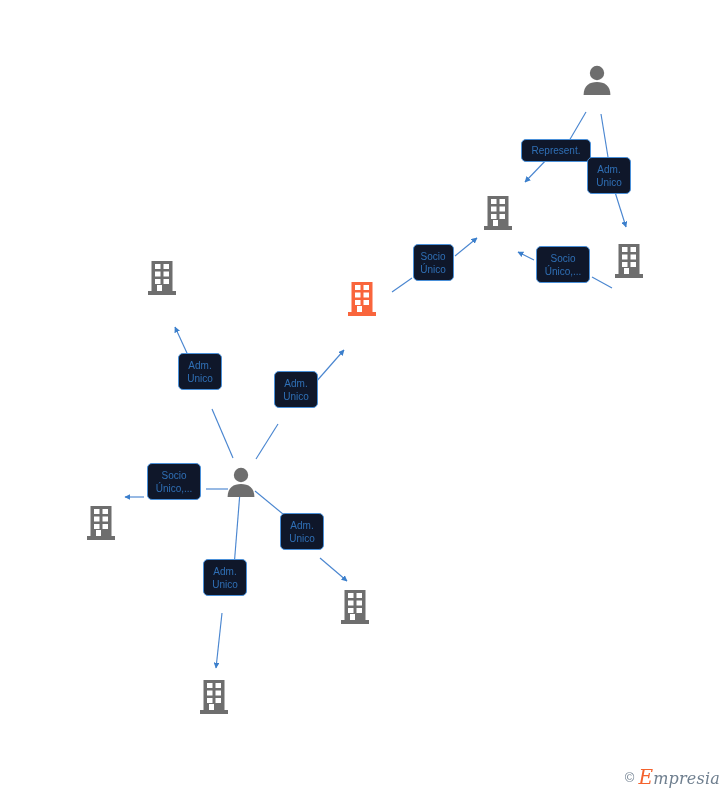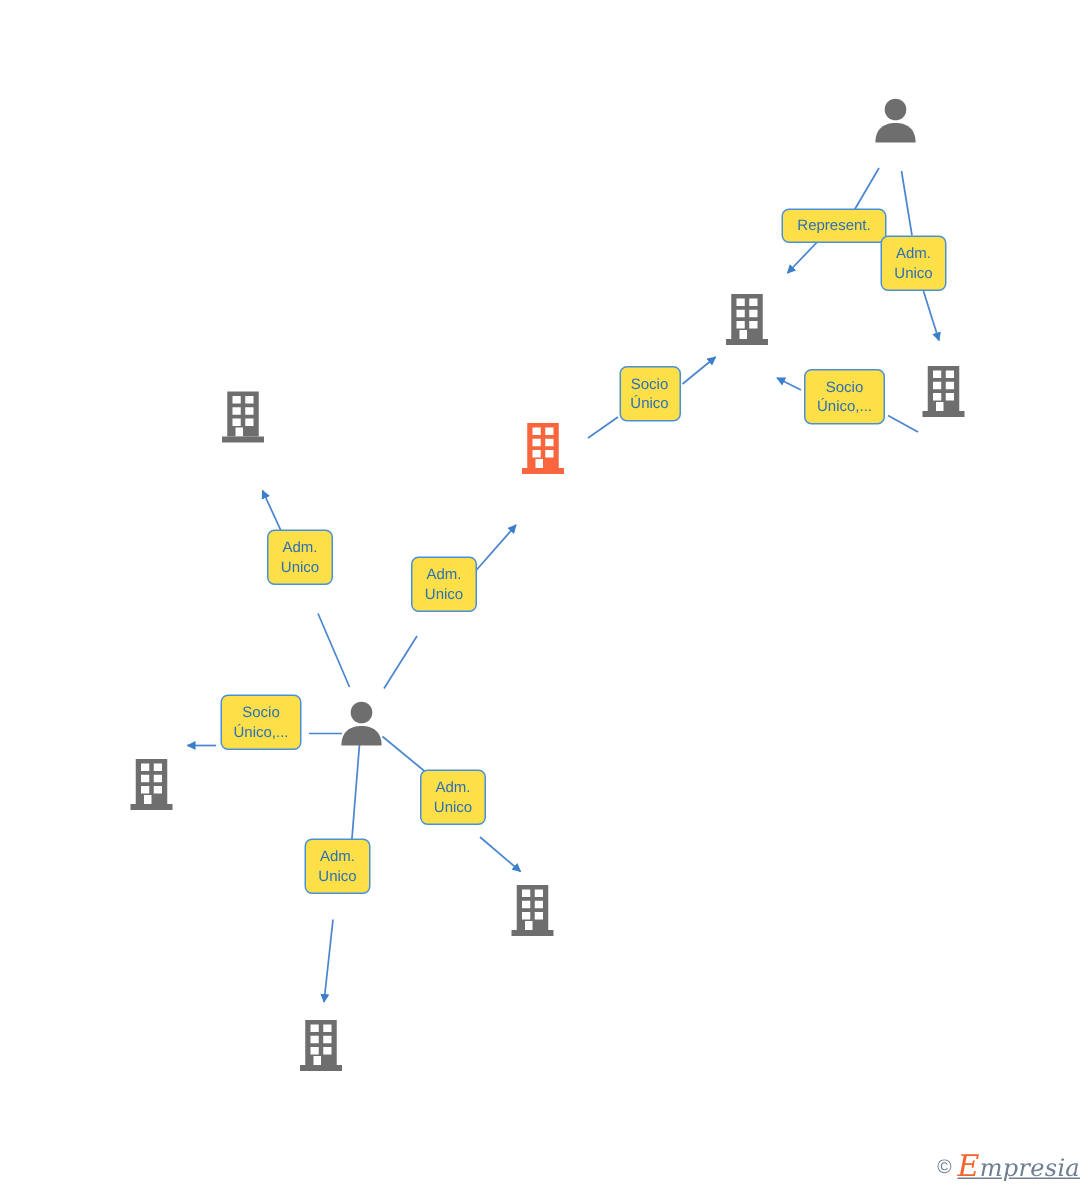--- a/index.html
+++ b/index.html
@@ -47,21 +47,21 @@
     align-items:flex-end;
     justify-content:center;
   }
   .node.above .caption{margin-bottom:2px;}
   .node.below .caption{margin-top:3px;}
 
   
   .chip{
     position:absolute;
     box-sizing:border-box;
-    background:#fde047;
+    background:#0f172a;
     border:1px solid #4a90d9;
     border-radius:5px;
     color:#2f6fb5;
     font-size:10px;
     line-height:13px;
     text-align:center;
     padding:5px 5px 4px 5px;
     white-space:pre-line;
     z-index:5;
   }
@@ -77,21 +77,20 @@
     gap:4px;
     font-size:15px;
   }
   #watermark .copy{color:#6f7f8f;font-size:13px;}
   #watermark .brand{
     color:#6f7f8f;
     font-family:"DejaVu Serif","Liberation Serif",serif;
     font-style:italic;
     font-size:16px;
     letter-spacing:.2px;
-    text-decoration:underline;
   }
   #watermark .brand .cap{color:#f4622d;font-size:20px;}
 </style>
 </head>
 <body>
 
 <div id="canvas">
 
   <svg id="edges" viewBox="0 0 728 795" width="728" height="795">
     <defs>

